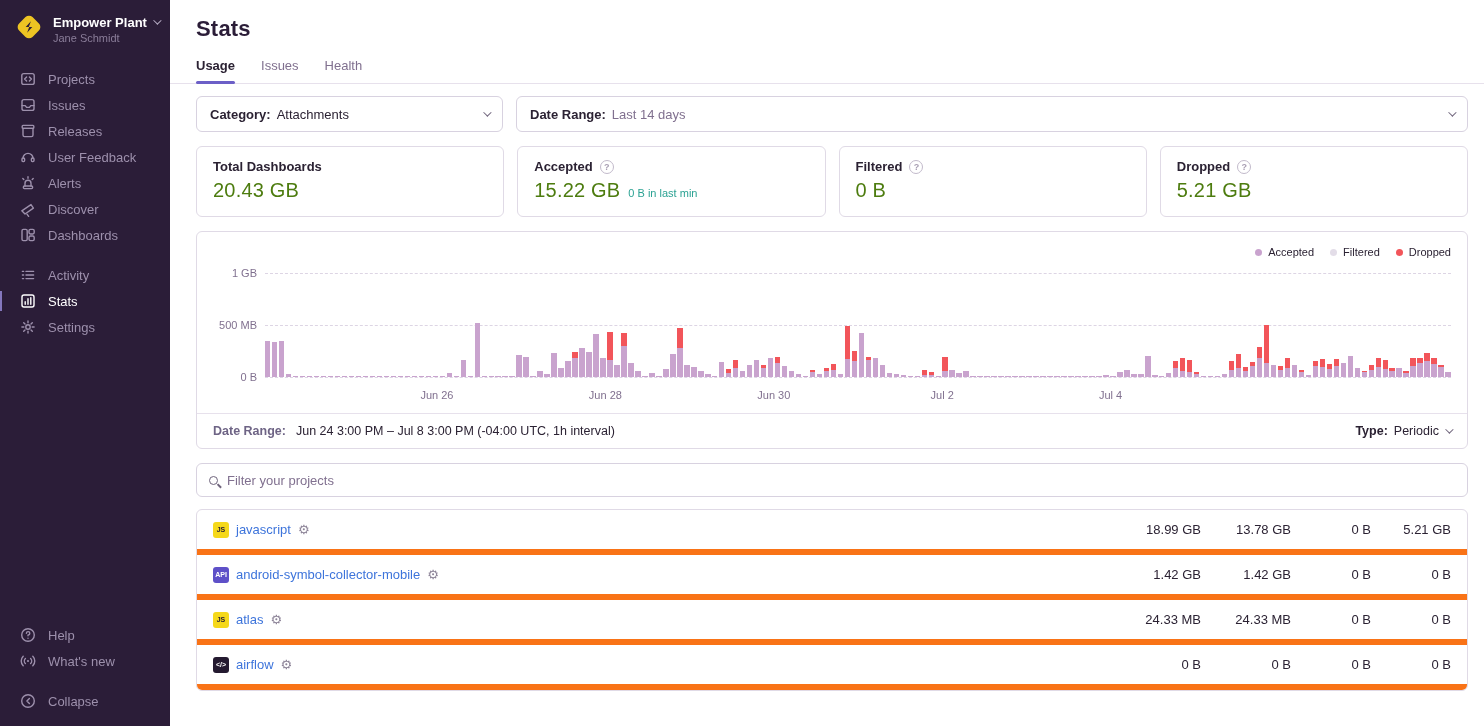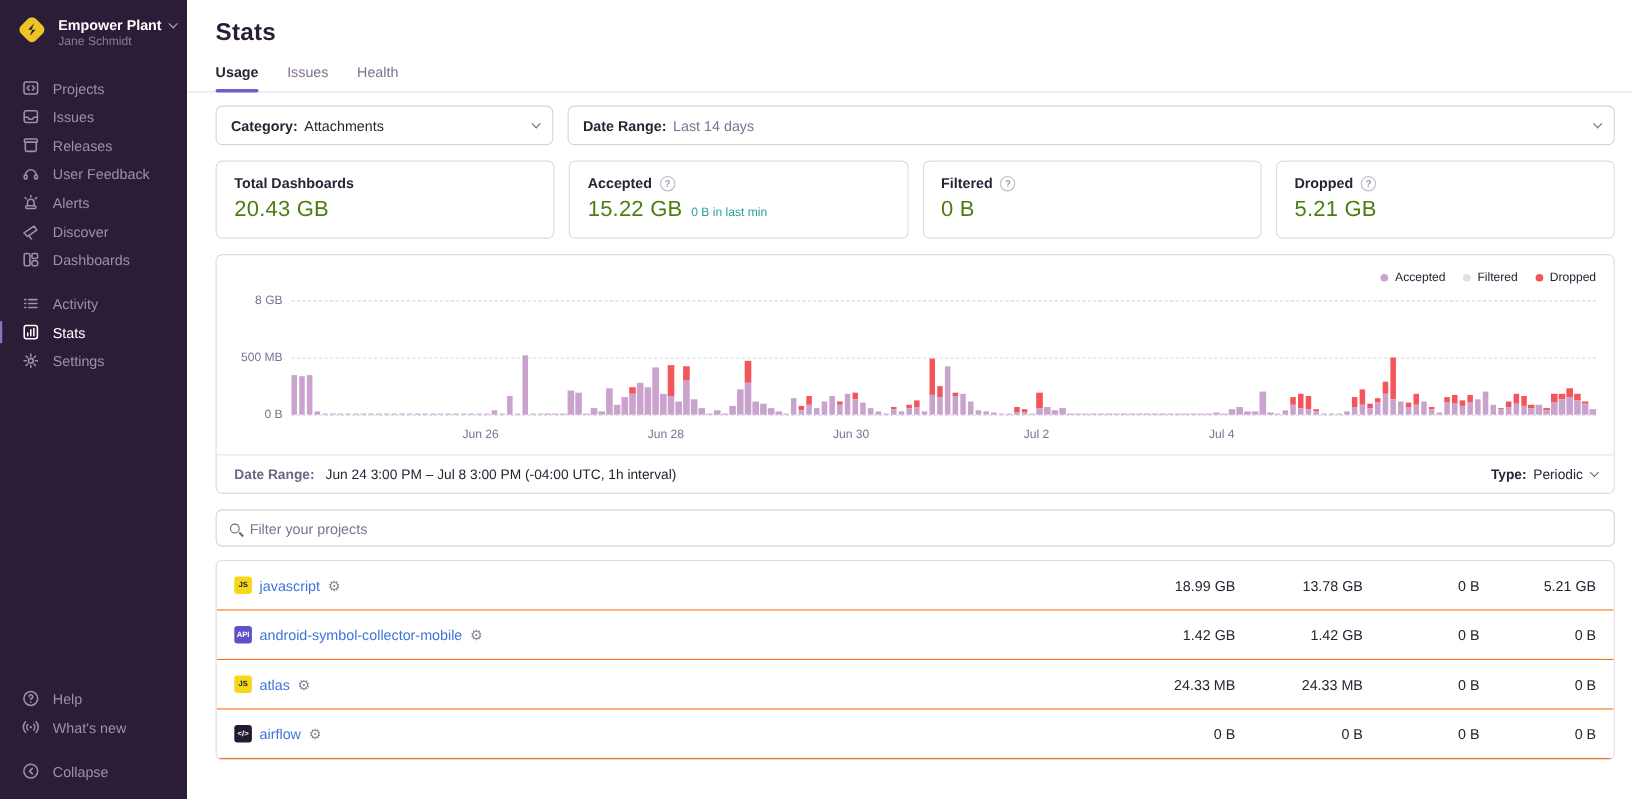--- a/index.html
+++ b/index.html
@@ -97,21 +97,21 @@
   
   .table-panel { margin-top:12px; border:1px solid #e0dae6; border-radius:6px; background:#fff; overflow:hidden; }
   .thead { display:flex; align-items:center; background:#faf9fb; height:35px; padding:0 16px;
     border-bottom:1px solid #e7e1ec; font-size:11px; color:#80708f; letter-spacing:.5px; font-weight:bold; }
   .th { text-transform:uppercase; }
   .th-project { flex:1; }
   .col-total { width:110px; text-align:right; }
   .col-accepted { width:90px; text-align:right; }
   .col-filtered { width:80px; text-align:right; }
   .col-dropped { width:80px; text-align:right; }
-  .trow { display:flex; align-items:center; height:45px; padding:0 16px; border-bottom:1px solid #f97316; font-size:13px; color:#2b2233;gap:26px; }
+  .trow { display:flex; align-items:center; height:45px; padding:0 16px; border-bottom:6px solid #f97316; font-size:13px; color:#2b2233; }
   .cell-project { flex:1; display:flex; align-items:center; gap:7px; }
   .badge { width:16px; height:16px; border-radius:3px; display:flex; align-items:center; justify-content:center;
     font-size:7px; font-weight:bold; letter-spacing:0; }
   .proj-link { color:#3d74db; cursor:pointer; }
   .gear { color:#8d8498; font-size:13px; cursor:pointer; line-height:1; }
   .num { font-variant-numeric:tabular-nums; }
 </style>
 </head>
 <body>
 
@@ -336,21 +336,21 @@
             <span class="legend-dot" style="background: rgb(227, 221, 232);"></span>
             <span>Filtered</span>
           </div>
           <div class="legend-item">
             <span class="legend-dot" style="background: rgb(242, 85, 90);"></span>
             <span>Dropped</span>
           </div>
         </div>
       <div class="plot-wrap">
         <div class="y-axis">
-            <span class="y-tick" style="top: 9px;">8 GB</span>
+            <span class="y-tick" style="top: 9px;">1 GB</span>
             <span class="y-tick" style="top: 61px;">500 MB</span>
             <span class="y-tick" style="top: 113px;">0 B</span>
           </div>
         <div class="plot">
           <div>
               <div class="gridline" style="top: 9px;"></div>
               <div class="gridline" style="top: 61px;"></div>
               <div class="gridline" style="top: 113px;"></div>
             </div>
           <div class="bars" style="bottom: 8px;">

